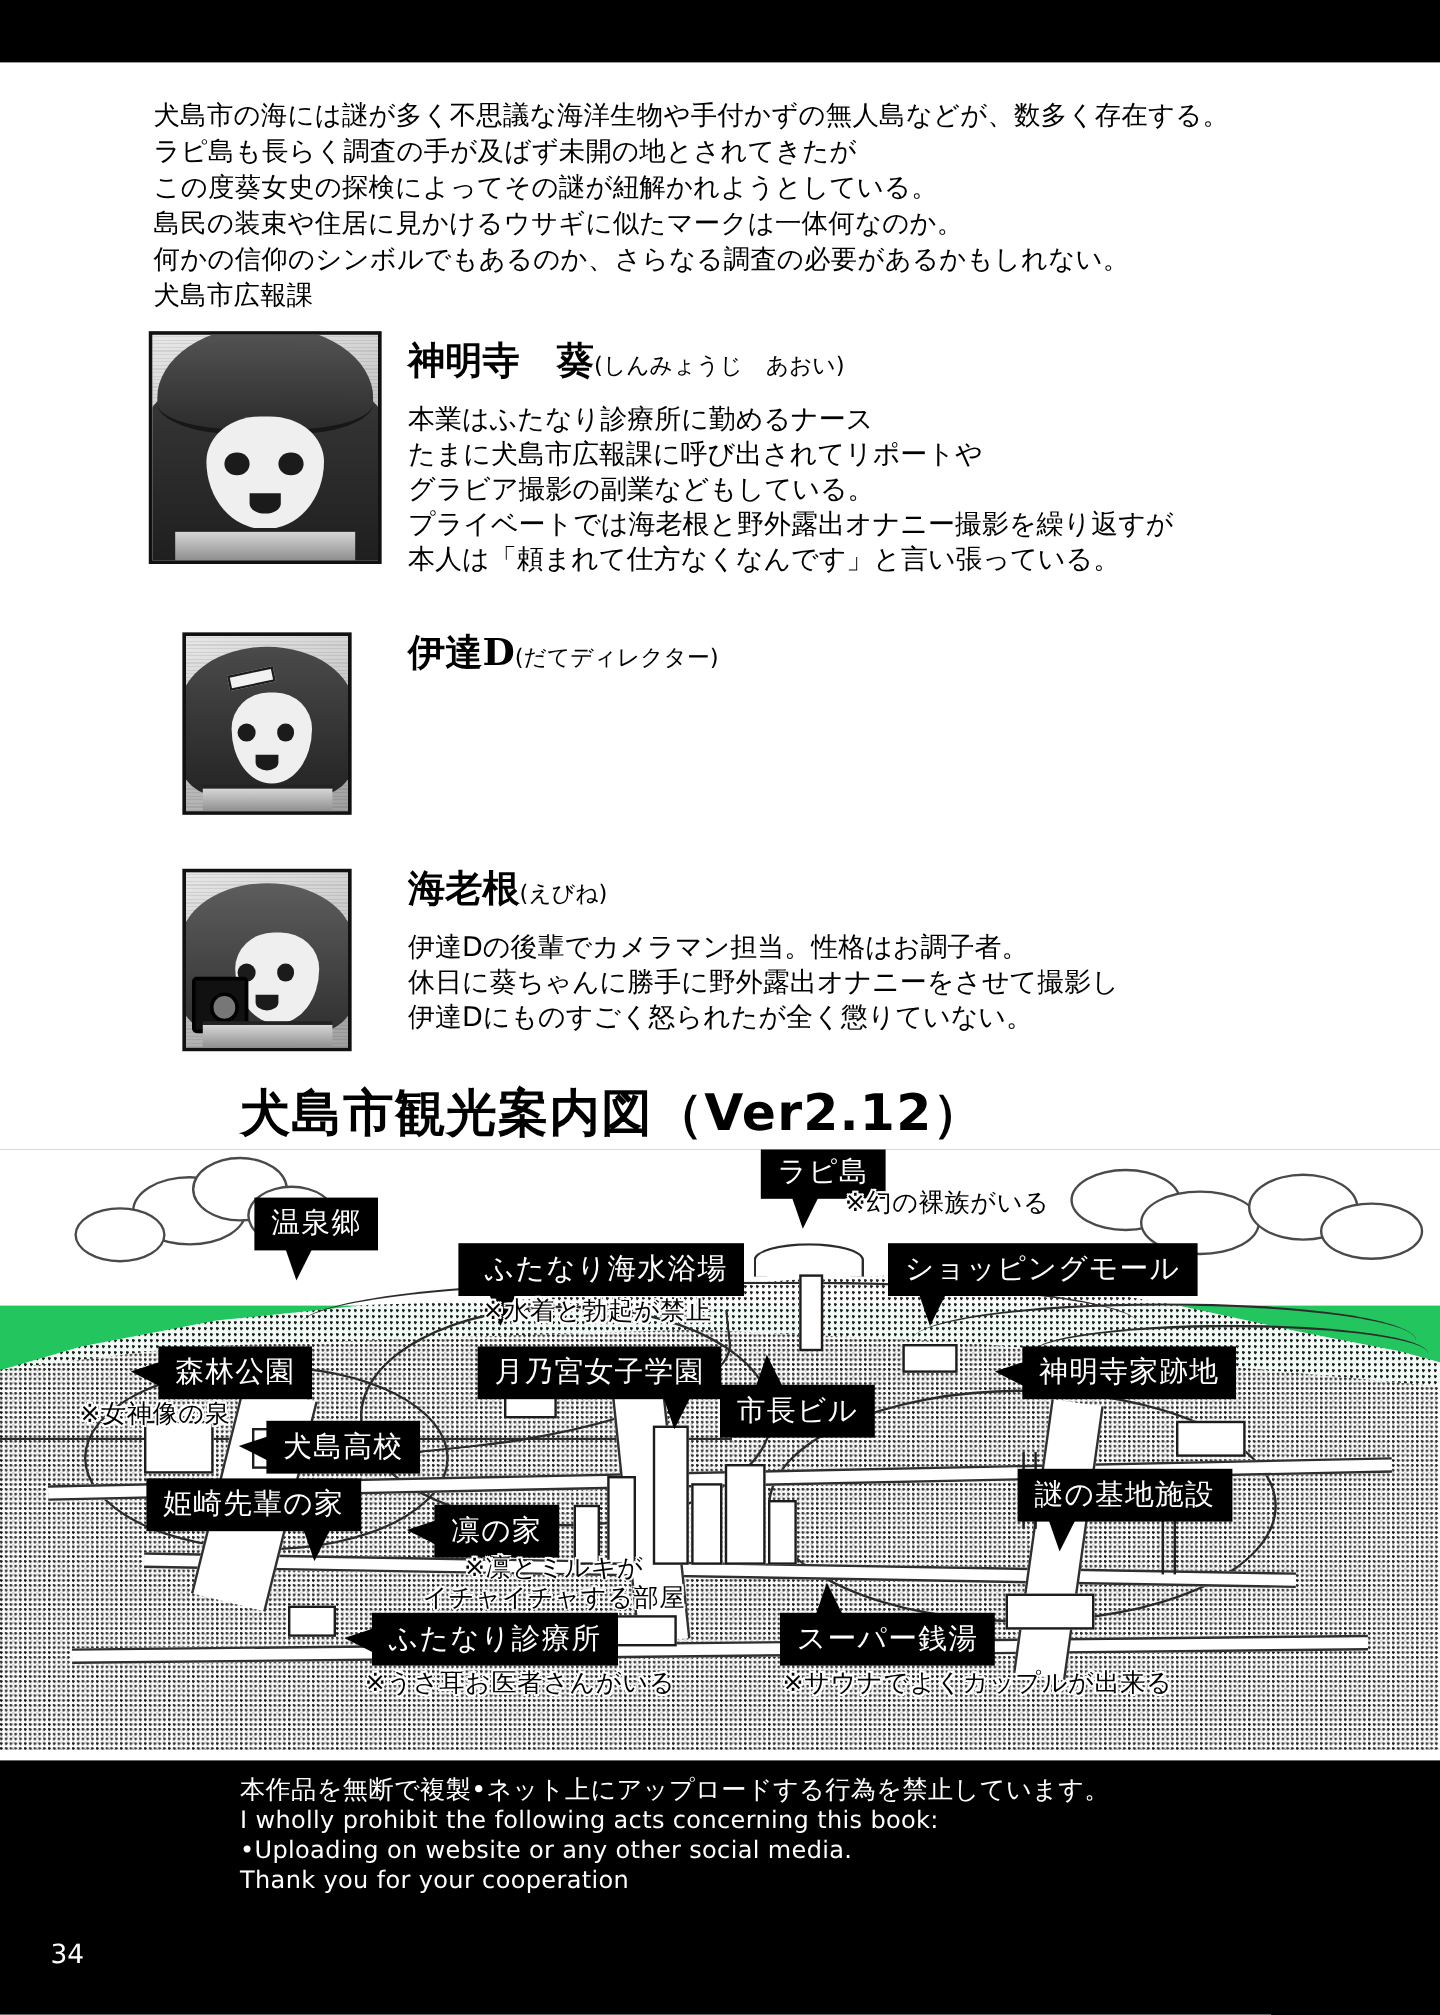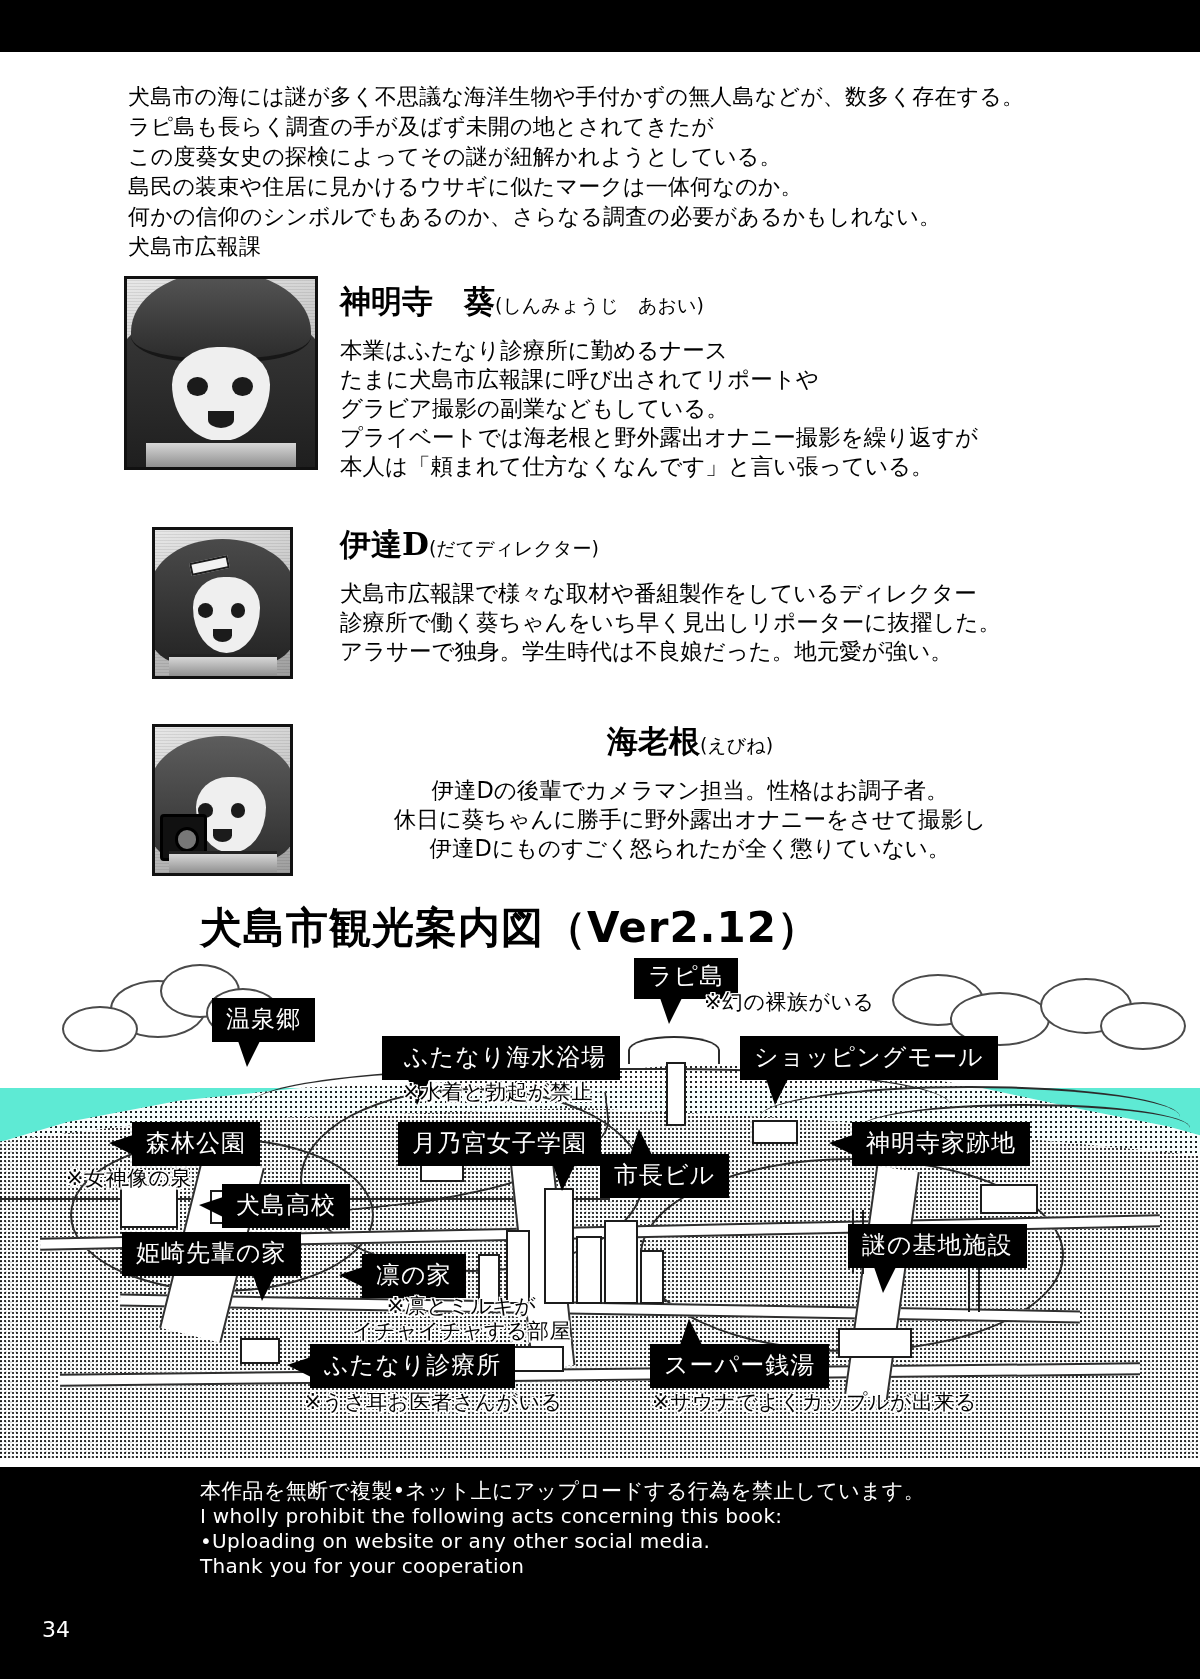--- a/index.html
+++ b/index.html
@@ -73,21 +73,21 @@
   
   .map-title{
     position:absolute;left:0;top:900px;width:1020px;text-align:center;
     font-family:"DejaVu Sans","Liberation Sans",sans-serif;
     font-size:42px;font-weight:700;letter-spacing:1px;
   }
 
   
   .map{
     position:absolute;left:0;top:958px;width:1200px;height:500px;overflow:hidden;
-    background:#5eead4;
+    background:#22c55e;
   }
   
   .sky{position:absolute;left:0;top:0;width:1200px;height:130px;background:#fff;}
   .cloud{position:absolute;border:2px solid #4a4a4a;border-radius:50%;background:#fff;}
   
   .land{
     position:absolute;left:-20px;top:78px;width:1250px;height:430px;
     background-color:#fff;
     background-image:radial-gradient(circle at 1px 1px,#1a1a1a 1.15px,transparent 1.3px);
     background-size:5px 5px;
@@ -187,27 +187,24 @@
       <div class="eyeL" style="top:50%;"></div>
         <div class="eyeR" style="top:50%;"></div>
       <div class="mouth" style="top:68%;"></div>
         <div class="collar"></div>
     </div>
   </div>
   <div class="body" style="left:188px;top:0;width:700px;">
     <div class="name">
       <span>伊達D</span><span class="kana">(だてディレクター)</span>
     </div>
-    <div class="desc">犬島市広報課で様々な取材や番組製作をしているディレクター
-診療所で働く葵ちゃんをいち早く見出しリポーターに抜擢した。
-アラサーで独身。学生時代は不良娘だった。地元愛が強い。</div>
-  </div>
-</div>
-
-<div class="char small" style="left:152px;top:724px;width:880px;height:150px;text-align:center;">
+  </div>
+</div>
+
+<div class="char small" style="left:152px;top:724px;width:880px;height:150px;">
   <div class="thumb">
     <div class="face">
       <div class="hairB" style="background:linear-gradient(180deg,#5d5d5d,#303030);"></div>
       <div class="faceA" style="left:30%;top:34%;width:52%;height:52%;"></div>
       <div class="eyeL" style="top:52%;"></div>
         <div class="eyeR" style="top:52%;"></div>
       <div class="mouth" style="top:70%;"></div>
       <div class="camC"></div>
         <div class="collar"></div>
     </div>

